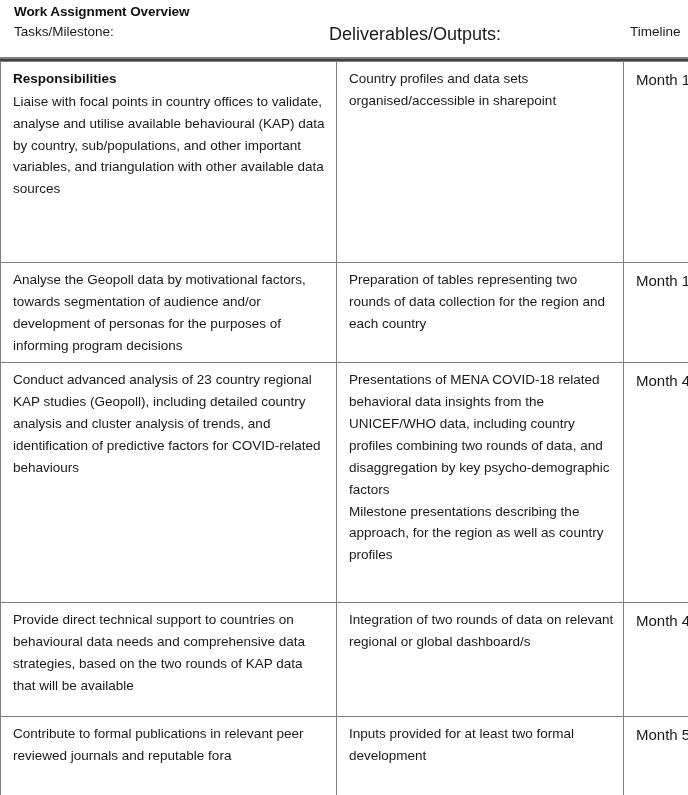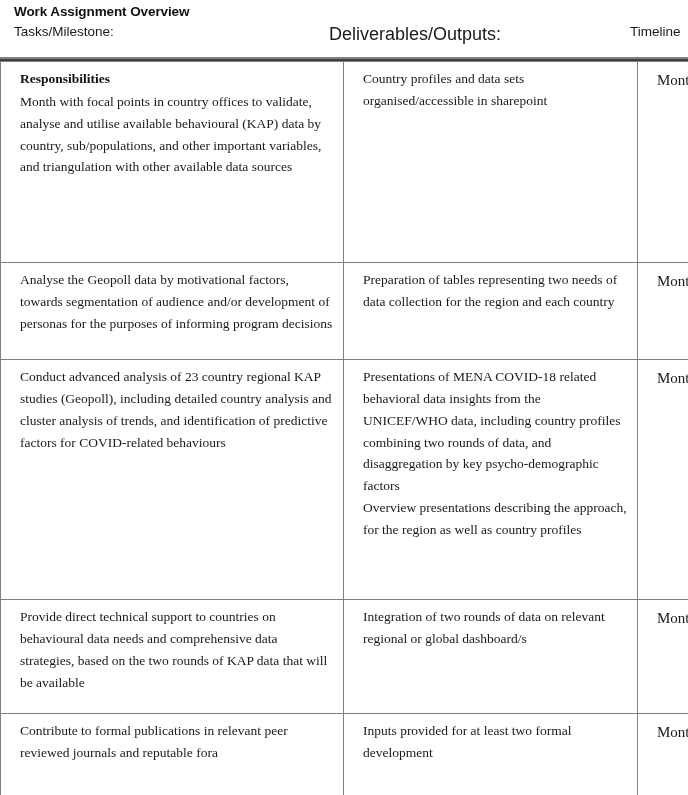--- a/index.html
+++ b/index.html
@@ -88,27 +88,26 @@
   }
   table.assign {
     border-collapse: collapse;
     table-layout: fixed;
     width: 663px;
     background: #ffffff;
   }
   table.assign td {
     border: 1.2px solid #7f7f7f;
     vertical-align: top;
-    padding: 6px 9px 6px 19px;
+    padding: 6px 9px 6px 12px;
     font-size: 13.5px;
     line-height: 1.62;
     color: #1a1a1a;
     word-wrap: break-word;
     overflow: hidden;
-    font-family: Liberation Serif, serif;
   }
   table.assign td.c-task   { width: 314px; }
   table.assign td.c-deliv  { width: 265px; }
   table.assign td.c-month  { width: 84px; }
 
   .cell-heading {
     font-weight: bold;
     display: block;
     margin-bottom: 1px;
     color: #111111;
@@ -143,49 +142,49 @@
     </div>
   </div>
 
   <div class="tbl-wrap">
     <table class="assign">
       <tbody>
 
         <tr class="r1">
           <td class="c-task">
             <span class="cell-heading">Responsibilities</span>
-            <span class="cell-body">Month with focal points in country offices to validate, analyse and utilise available behavioural (KAP) data by country, sub/populations, and other important variables, and triangulation with other available data sources</span>
+            <span class="cell-body">Liaise with focal points in country offices to validate, analyse and utilise available behavioural (KAP) data by country, sub/populations, and other important variables, and triangulation with other available data sources</span>
           </td>
           <td class="c-deliv">
             <span class="cell-body">Country profiles and data sets organised/accessible in sharepoint</span>
           </td>
           <td class="c-month">
             <span class="month-text">Month 1</span>
           </td>
         </tr>
 
         <tr class="r2">
           <td class="c-task">
             <span class="cell-body">Analyse the Geopoll data by motivational factors, towards segmentation of audience and/or development of personas for the purposes of informing program decisions</span>
           </td>
           <td class="c-deliv">
-            <span class="cell-body">Preparation of tables representing two needs of data collection for the region and each country</span>
+            <span class="cell-body">Preparation of tables representing two rounds of data collection for the region and each country</span>
           </td>
           <td class="c-month">
             <span class="month-text">Month 1</span>
           </td>
         </tr>
 
         <tr class="r3">
           <td class="c-task">
             <span class="cell-body">Conduct advanced analysis of 23 country regional KAP studies (Geopoll), including detailed country analysis and cluster analysis of trends, and identification of predictive factors for COVID-related behaviours</span>
           </td>
           <td class="c-deliv">
             <span class="cell-body">Presentations of MENA COVID-18 related behavioral data insights from the UNICEF/WHO data, including country profiles combining two rounds of data, and disaggregation by key psycho-demographic factors</span>
-            <span class="cell-body">Overview presentations describing the approach, for the region as well as country profiles</span>
+            <span class="cell-body">Milestone presentations describing the approach, for the region as well as country profiles</span>
           </td>
           <td class="c-month">
             <span class="month-text">Month 4</span>
           </td>
         </tr>
 
         <tr class="r4">
           <td class="c-task">
             <span class="cell-body">Provide direct technical support to countries on behavioural data needs and comprehensive data strategies, based on the two rounds of KAP data that will be available</span>
           </td>

